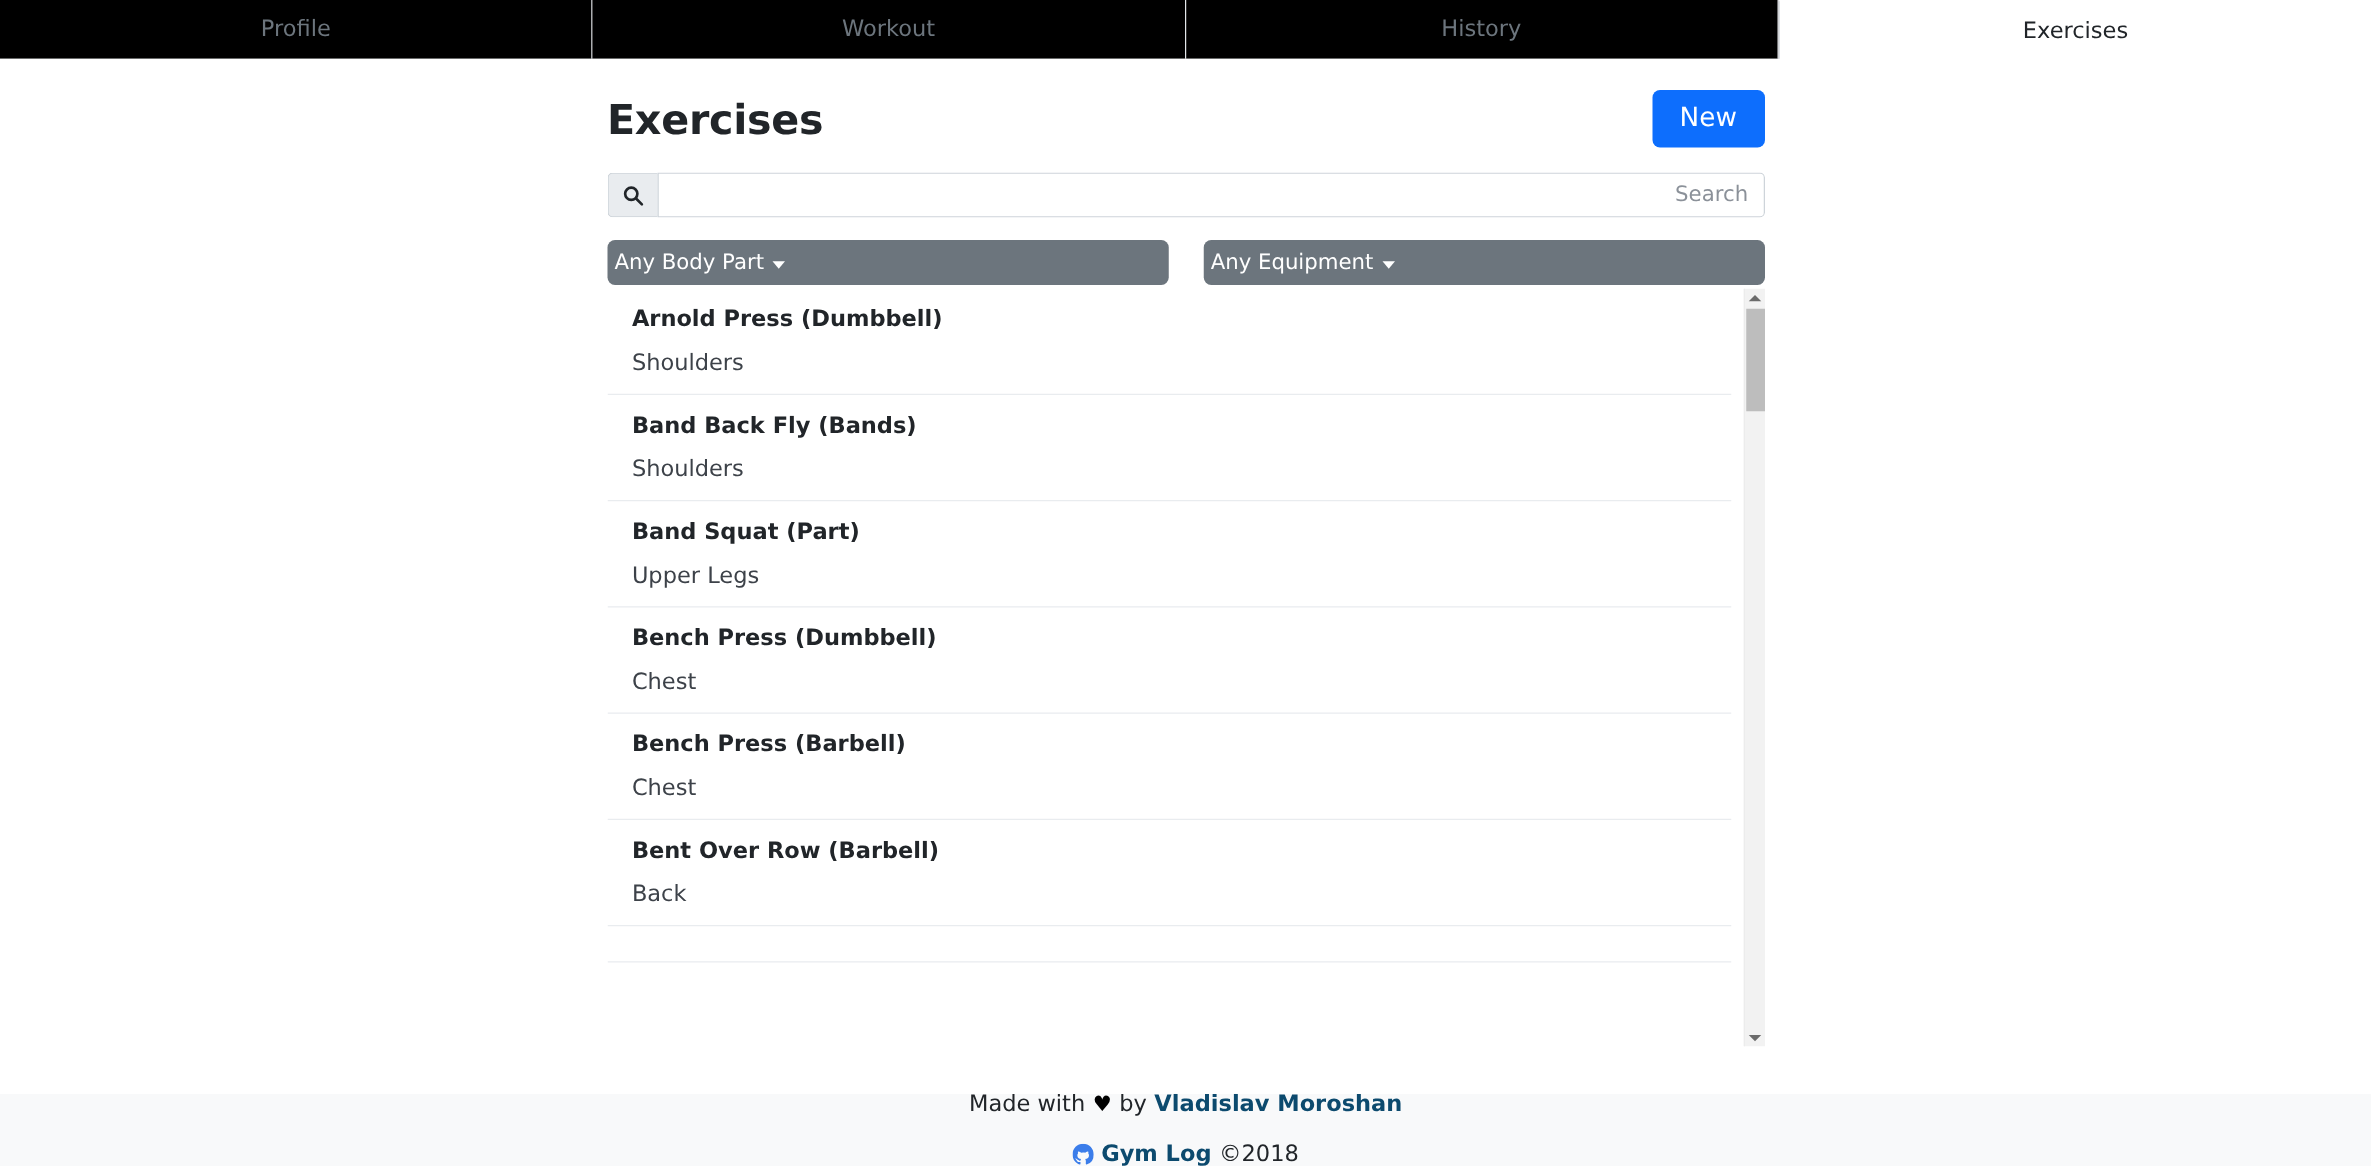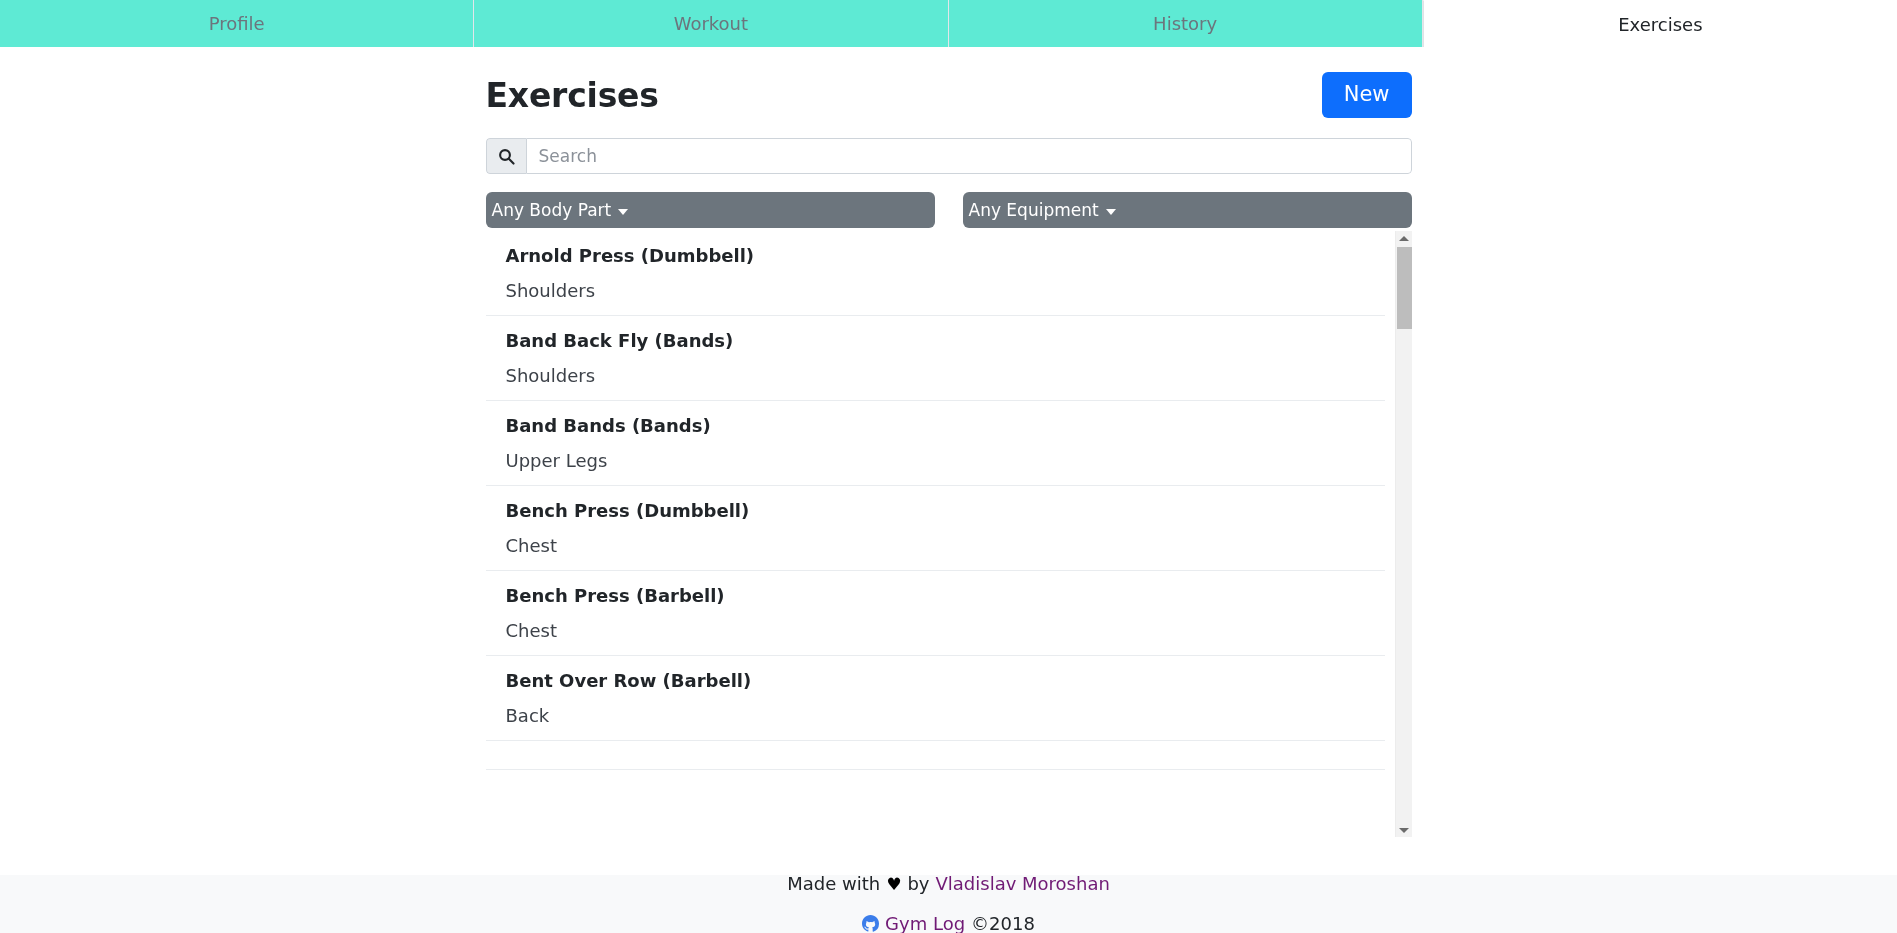--- a/index.html
+++ b/index.html
@@ -19,21 +19,21 @@
     border-bottom: 1px solid #dee2e6;
     position: relative;
   }
   .tab {
     flex: 1 1 0;
     display: flex;
     align-items: center;
     justify-content: center;
     font-size: 18px;
     color: #6c757d;
-    background: #5eead4;
+    background: #000000;
     border-right: 1px solid #e3e6ea;
     height: 47px;
     cursor: pointer;
     user-select: none;
   }
   .tab:last-child { border-right: none; }
   .tab.active {
     background: #ffffff;
     color: #212529;
     border-left: 1px solid #dee2e6;
@@ -101,20 +101,21 @@
   }
   .search-input {
     flex: 1;
     border: 1px solid #ced4da;
     border-radius: 0 4px 4px 0;
     padding: 0 12px;
     font-size: 17px;
     color: #212529;
     font-family: inherit;
     outline: none;
+    text-align: right;
   }
   .search-input::placeholder { color: #8b9199; }
 
   
   .filters {
     display: flex;
     gap: 28px;
     margin-top: 18px;
   }
   .btn-filter {
@@ -216,21 +217,21 @@
     gap: 18px;
     font-size: 18px;
     color: #212529;
   }
   .footer-line {
     display: flex;
     align-items: center;
     gap: 6px;
     line-height: 1.2;
   }
-  .link { color: #701a75; text-decoration: none; cursor: pointer; }
+  .link { color: #0c4a6e; text-decoration: none; cursor: pointer; font-weight: bold; }
   .heart { color: #000; font-size: 17px; }
   .gh {
     width: 17px; height: 17px;
     display: inline-block;
     vertical-align: middle;
   }
 </style>
 </head>
 <body>
 
@@ -282,21 +283,21 @@
       <div class="list" id="ex-list">
           <div class="ex-item">
             <div class="ex-name">Arnold Press (Dumbbell)</div>
             <div class="ex-part">Shoulders</div>
           </div>
           <div class="ex-item">
             <div class="ex-name">Band Back Fly (Bands)</div>
             <div class="ex-part">Shoulders</div>
           </div>
           <div class="ex-item">
-            <div class="ex-name">Band Bands (Bands)</div>
+            <div class="ex-name">Band Squat (Part)</div>
             <div class="ex-part">Upper Legs</div>
           </div>
           <div class="ex-item">
             <div class="ex-name">Bench Press (Dumbbell)</div>
             <div class="ex-part">Chest</div>
           </div>
           <div class="ex-item">
             <div class="ex-name">Bench Press (Barbell)</div>
             <div class="ex-part">Chest</div>
           </div>

